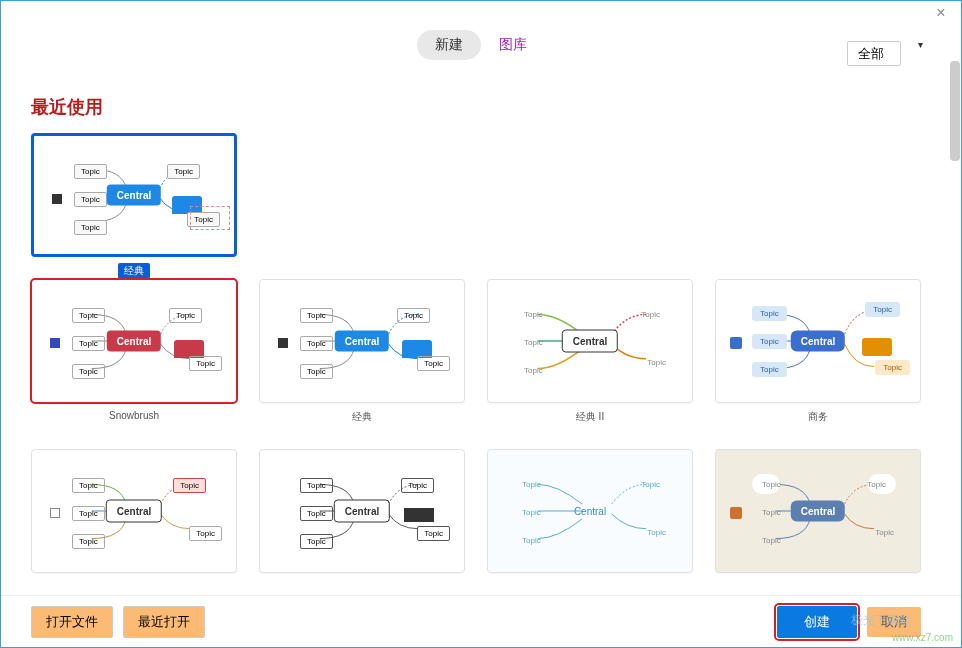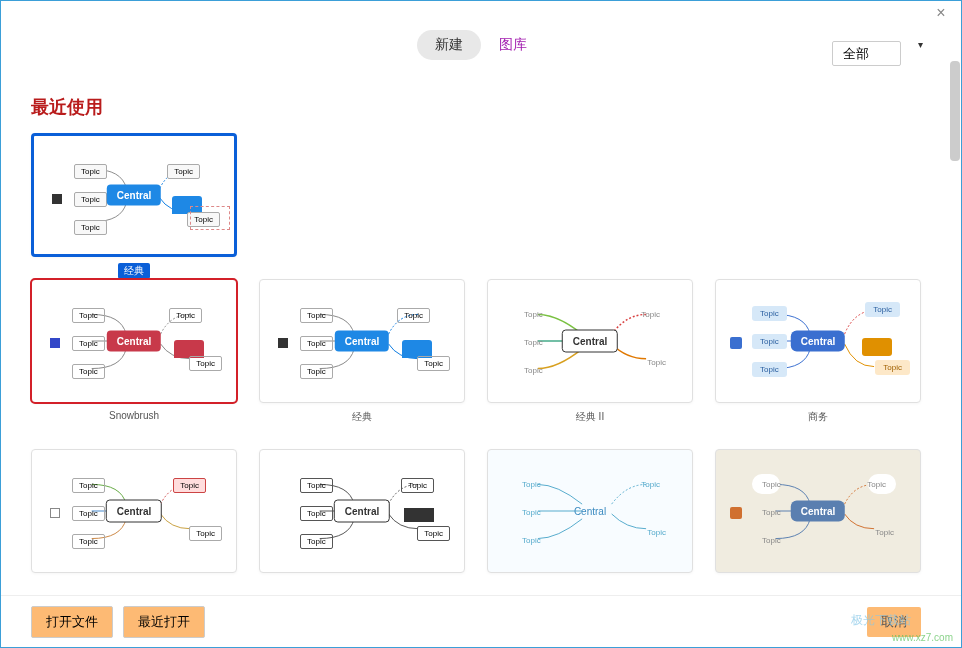--- a/index.html
+++ b/index.html
@@ -3,21 +3,21 @@
   <meta charset="utf-8">
   <style>
     * { margin: 0; padding: 0; box-sizing: border-box; font-family: "Microsoft YaHei", sans-serif; }
     body { width: 962px; height: 648px; background: #fff; border: 1px solid #3b9fd8; position: relative; overflow: hidden; }
     .titlebar { height: 24px; display: flex; justify-content: flex-end; align-items: center; padding-right: 8px; }
     .close-x { width: 24px; height: 24px; display: flex; align-items: center; justify-content: center; color: #888; font-size: 16px; cursor: pointer; }
     .header { display: flex; justify-content: center; align-items: center; height: 40px; position: relative; }
     .tabs { display: flex; gap: 0; background: transparent; }
     .tab { padding: 6px 18px; border-radius: 16px; font-size: 14px; cursor: pointer; color: #a21caf; }
     .tab.active { background: #e8e8e8; color: #333; font-weight: 500; }
-    .filter-select { position: absolute; right: 30px; top: 8px; border: 1px solid #ccc; padding: 4px 31px 4px 10px; font-size: 13px; border-radius: 2px; appearance: none; background: #fff; }
+    .filter-select { position: absolute; right: 30px; top: 8px; border: 1px solid #ccc; padding: 4px 16px 4px 10px; font-size: 13px; border-radius: 2px; appearance: none; background: #fff; }
     .filter-wrap { position: absolute; right: 30px; top: 8px; }
     .filter-wrap::after { content: "▾"; position: absolute; right: 8px; top: 6px; font-size: 10px; pointer-events: none; color: #333; }
     .content { padding: 10px 30px 60px 30px; height: calc(100% - 110px); overflow-y: auto; }
     .section-title { font-size: 18px; font-weight: bold; margin: 20px 0 14px 0; color: #b91c1c; }
     .grid { display: flex; flex-wrap: wrap; gap: 24px 22px; }
     .card-wrap { display: flex; flex-direction: column; align-items: center; cursor: pointer; }
     .card { width: 206px; height: 124px; border: 1px solid #e0e0e0; border-radius: 4px; box-shadow: 0 1px 3px rgba(0,0,0,0.04); position: relative; background: #fff; overflow: hidden; }
     .card.selected { border: 3px solid #0a5fd8; }
     .card.highlight-red { outline: 2px solid #d32029; outline-offset: -1px; }
     .card-label { margin-top: 6px; font-size: 10px; color: #555; padding: 1px 6px; }
@@ -263,17 +263,18 @@
       </div>
     </div>
 
   </div>
 </div>
 
 <div class="footer">
   <button class="btn">打开文件</button>
   <button class="btn">最近打开</button>
   <div class="spacer"></div>
+  <button class="btn primary">创建</button>
   <button class="btn cancel">取消</button>
 </div>
 
 <div class="watermark2">极光下载站</div>
 <div class="watermark">www.xz7.com</div>
 
 </body></html>

